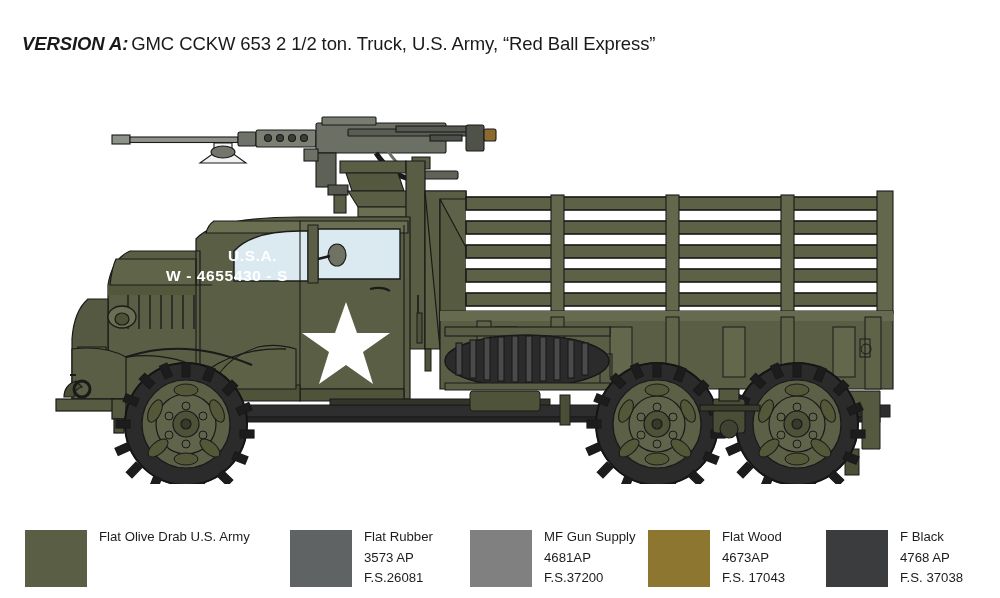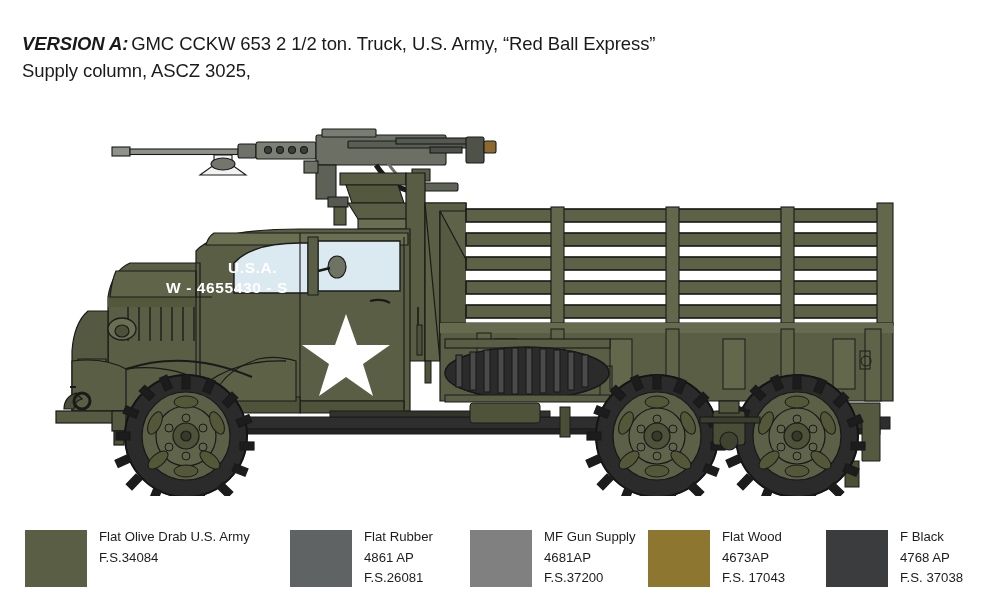--- a/index.html
+++ b/index.html
@@ -17,21 +17,21 @@
     position:absolute;left:22px;top:30px;width:830px;
     color:#1a1a1a;
     font-size:18.5px;
     line-height:27px;
     letter-spacing:-0.1px;
   }
   .title-line{white-space:nowrap;}
   .version-tag{font-style:italic;font-weight:bold;margin-right:3px;}
 
   
-  #artwork{position:absolute;left:0;top:111px;width:1000px;height:385px;}
+  #artwork{position:absolute;left:0;top:99px;width:1000px;height:385px;}
   #artwork svg{display:block;}
 
   
   #legend{
     position:absolute;left:0;top:495px;width:1000px;height:80px;margin-top:30px;
   }
   .legend-item{
     position:absolute;top:0;height:70px;
   }
   .swatch{
@@ -49,21 +49,20 @@
   .legend-text .l2{display:block;}
   .legend-text .l3{display:block;}
 </style>
 </head>
 <body>
 
 <div id="page">
 
   <div class="title-block">
     <div class="title-line"><span class="version-tag">VERSION A:</span><span>GMC CCKW 653 2 1/2 ton. Truck, U.S. Army, “Red Ball Express”</span></div>
-    <div class="title-line">Supply column, ASCZ 3025,</div>
   </div>
 
   <div id="artwork">
   <svg width="1000" height="385" viewBox="0 0 1000 385" xmlns="http://www.w3.org/2000/svg">
     <defs>
       <g id="tread-unit">
         <rect x="0" y="0" width="5" height="13" fill="#1b1b1b"></rect>
       </g>
     </defs>
 
@@ -438,29 +437,28 @@
     </g>
   </svg>
   </div>
 
   <div id="legend">
 
     <div class="legend-item" style="left:25px;">
       <div class="swatch" style="background: rgb(90, 94, 69); width: 62px;"></div>
       <div class="legend-text">
         <span class="l1">Flat Olive Drab U.S. Army</span>
-        <span class="l3">F.S.34084</span>
       </div>
     </div>
 
     <div class="legend-item" style="left:290px;">
       <div class="swatch" style="background: rgb(95, 99, 100); width: 62px;"></div>
       <div class="legend-text">
         <span class="l1">Flat Rubber</span>
-        <span class="l2">4861 AP</span>
+        <span class="l2">3573 AP</span>
         <span class="l3">F.S.26081</span>
       </div>
     </div>
 
     <div class="legend-item" style="left:470px;">
       <div class="swatch" style="background: rgb(128, 128, 128); width: 62px;"></div>
       <div class="legend-text">
         <span class="l1">MF Gun Supply</span>
         <span class="l2">4681AP</span>
         <span class="l3">F.S.37200</span>

